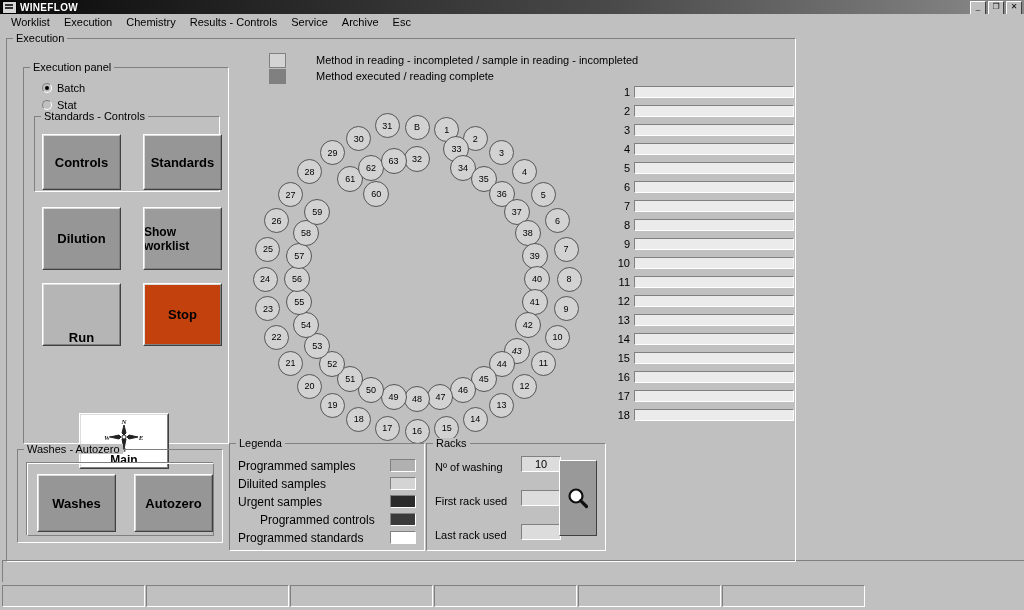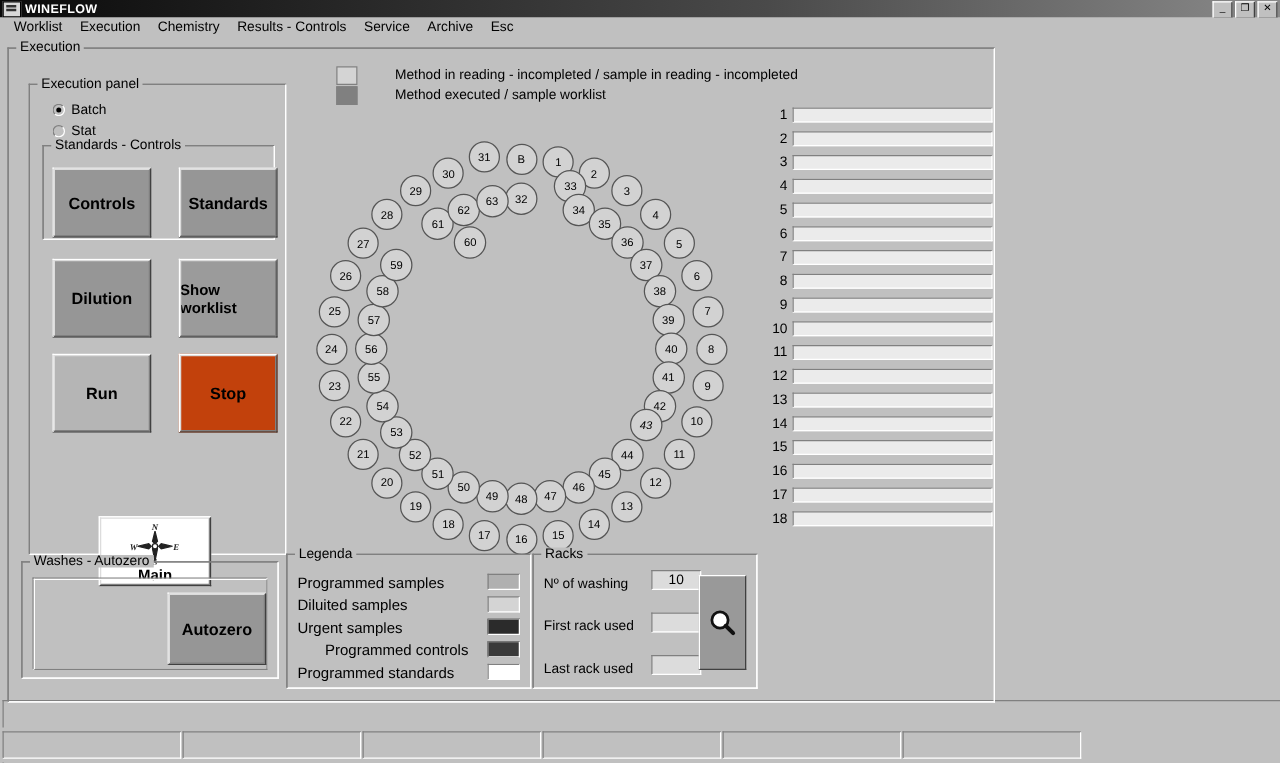--- a/index.html
+++ b/index.html
@@ -172,21 +172,21 @@
 
       <div class="btn med" style="left:18px;top:139px;width:79px;height:63px;">
         <span class="in"></span>
           <span>Dilution</span>
       </div>
       <div class="btn med2" style="left:119px;top:139px;width:79px;height:63px;">
         <span class="in"></span>
           <span style="font-size:12px;">Show worklist</span>
       </div>
 
-      <div class="btn lite" style="left:18px;top:215px;width:79px;height:63px;">
+      <div class="btn lite" style="left:18px;top:215px;width:79px;height:63px;align-items:flex-end;">
         <span class="in"></span>
           <span>Run</span>
       </div>
       <div class="btn dark" style="left:119px;top:215px;width:79px;height:63px;">
         <span class="in"></span>
           <span>Stop</span>
       </div>
 
       <div class="btn white" style="left:55px;top:345px;width:90px;height:56px;flex-direction:column;
                    justify-content:flex-start;padding-top:4px;">
@@ -204,30 +204,34 @@
             <text x="5" y="22" text-anchor="middle" stroke="none">W</text>
           </g>
         </svg>
         <span style="font-size:12px;font-weight:bold;margin-top:1px;">Main</span>
       </div>
     </div>
 
     <div class="gb" id="washes">
       <div class="gblabel">Washes - Autozero</div>
       <div class="gbin" id="washes-in"></div>
+      <div class="btn med" style="left:19px;top:24px;width:79px;height:58px;">
+        <span class="in"></span>
+          <span>Washes</span>
+      </div>
       <div class="btn med" style="left:116px;top:24px;width:79px;height:58px;">
         <span class="in"></span>
           <span>Autozero</span>
       </div>
     </div>
 
     <div class="swatch" style="left:262px;top:14px;background:#d4d4d4;"></div>
     <div class="legtext" style="left:287px;top:15px;">Method in reading - incompleted / sample in reading - incompleted</div>
     <div class="swatch" style="left:262px;top:30px;background:#808080;"></div>
-    <div class="legtext" style="left:287px;top:31px;">Method executed / sample worklist</div>
+    <div class="legtext" style="left:287px;top:31px;">Method executed / reading complete</div>
 
     <div id="carousel">
         <div class="vial outer" style="left: 172.5px; top: 20.5px;">
           <span>B</span>
         </div>
         <div class="vial outer" style="left: 202.154px; top: 23.4206px;">
           <span>1</span>
         </div>
         <div class="vial outer" style="left: 230.668px; top: 32.0703px;">
           <span>2</span>
@@ -345,21 +349,21 @@
         </div>
         <div class="vial inner" style="left: 292px; top: 172px;">
           <span>40</span>
         </div>
         <div class="vial inner" style="left: 289.694px; top: 195.411px;">
           <span>41</span>
         </div>
         <div class="vial inner" style="left: 282.866px; top: 217.922px;">
           <span>42</span>
         </div>
-        <div class="vial inner" style="left: 271.776px; top: 233px; font-style: italic;">
+        <div class="vial inner" style="left: 271.776px; top: 244px; font-style: italic;">
           <span>43</span>
         </div>
         <div class="vial inner" style="left: 256.853px; top: 256.853px;">
           <span>44</span>
         </div>
         <div class="vial inner" style="left: 238.668px; top: 271.776px;">
           <span>45</span>
         </div>
         <div class="vial inner" style="left: 217.922px; top: 282.866px;">
           <span>46</span>

